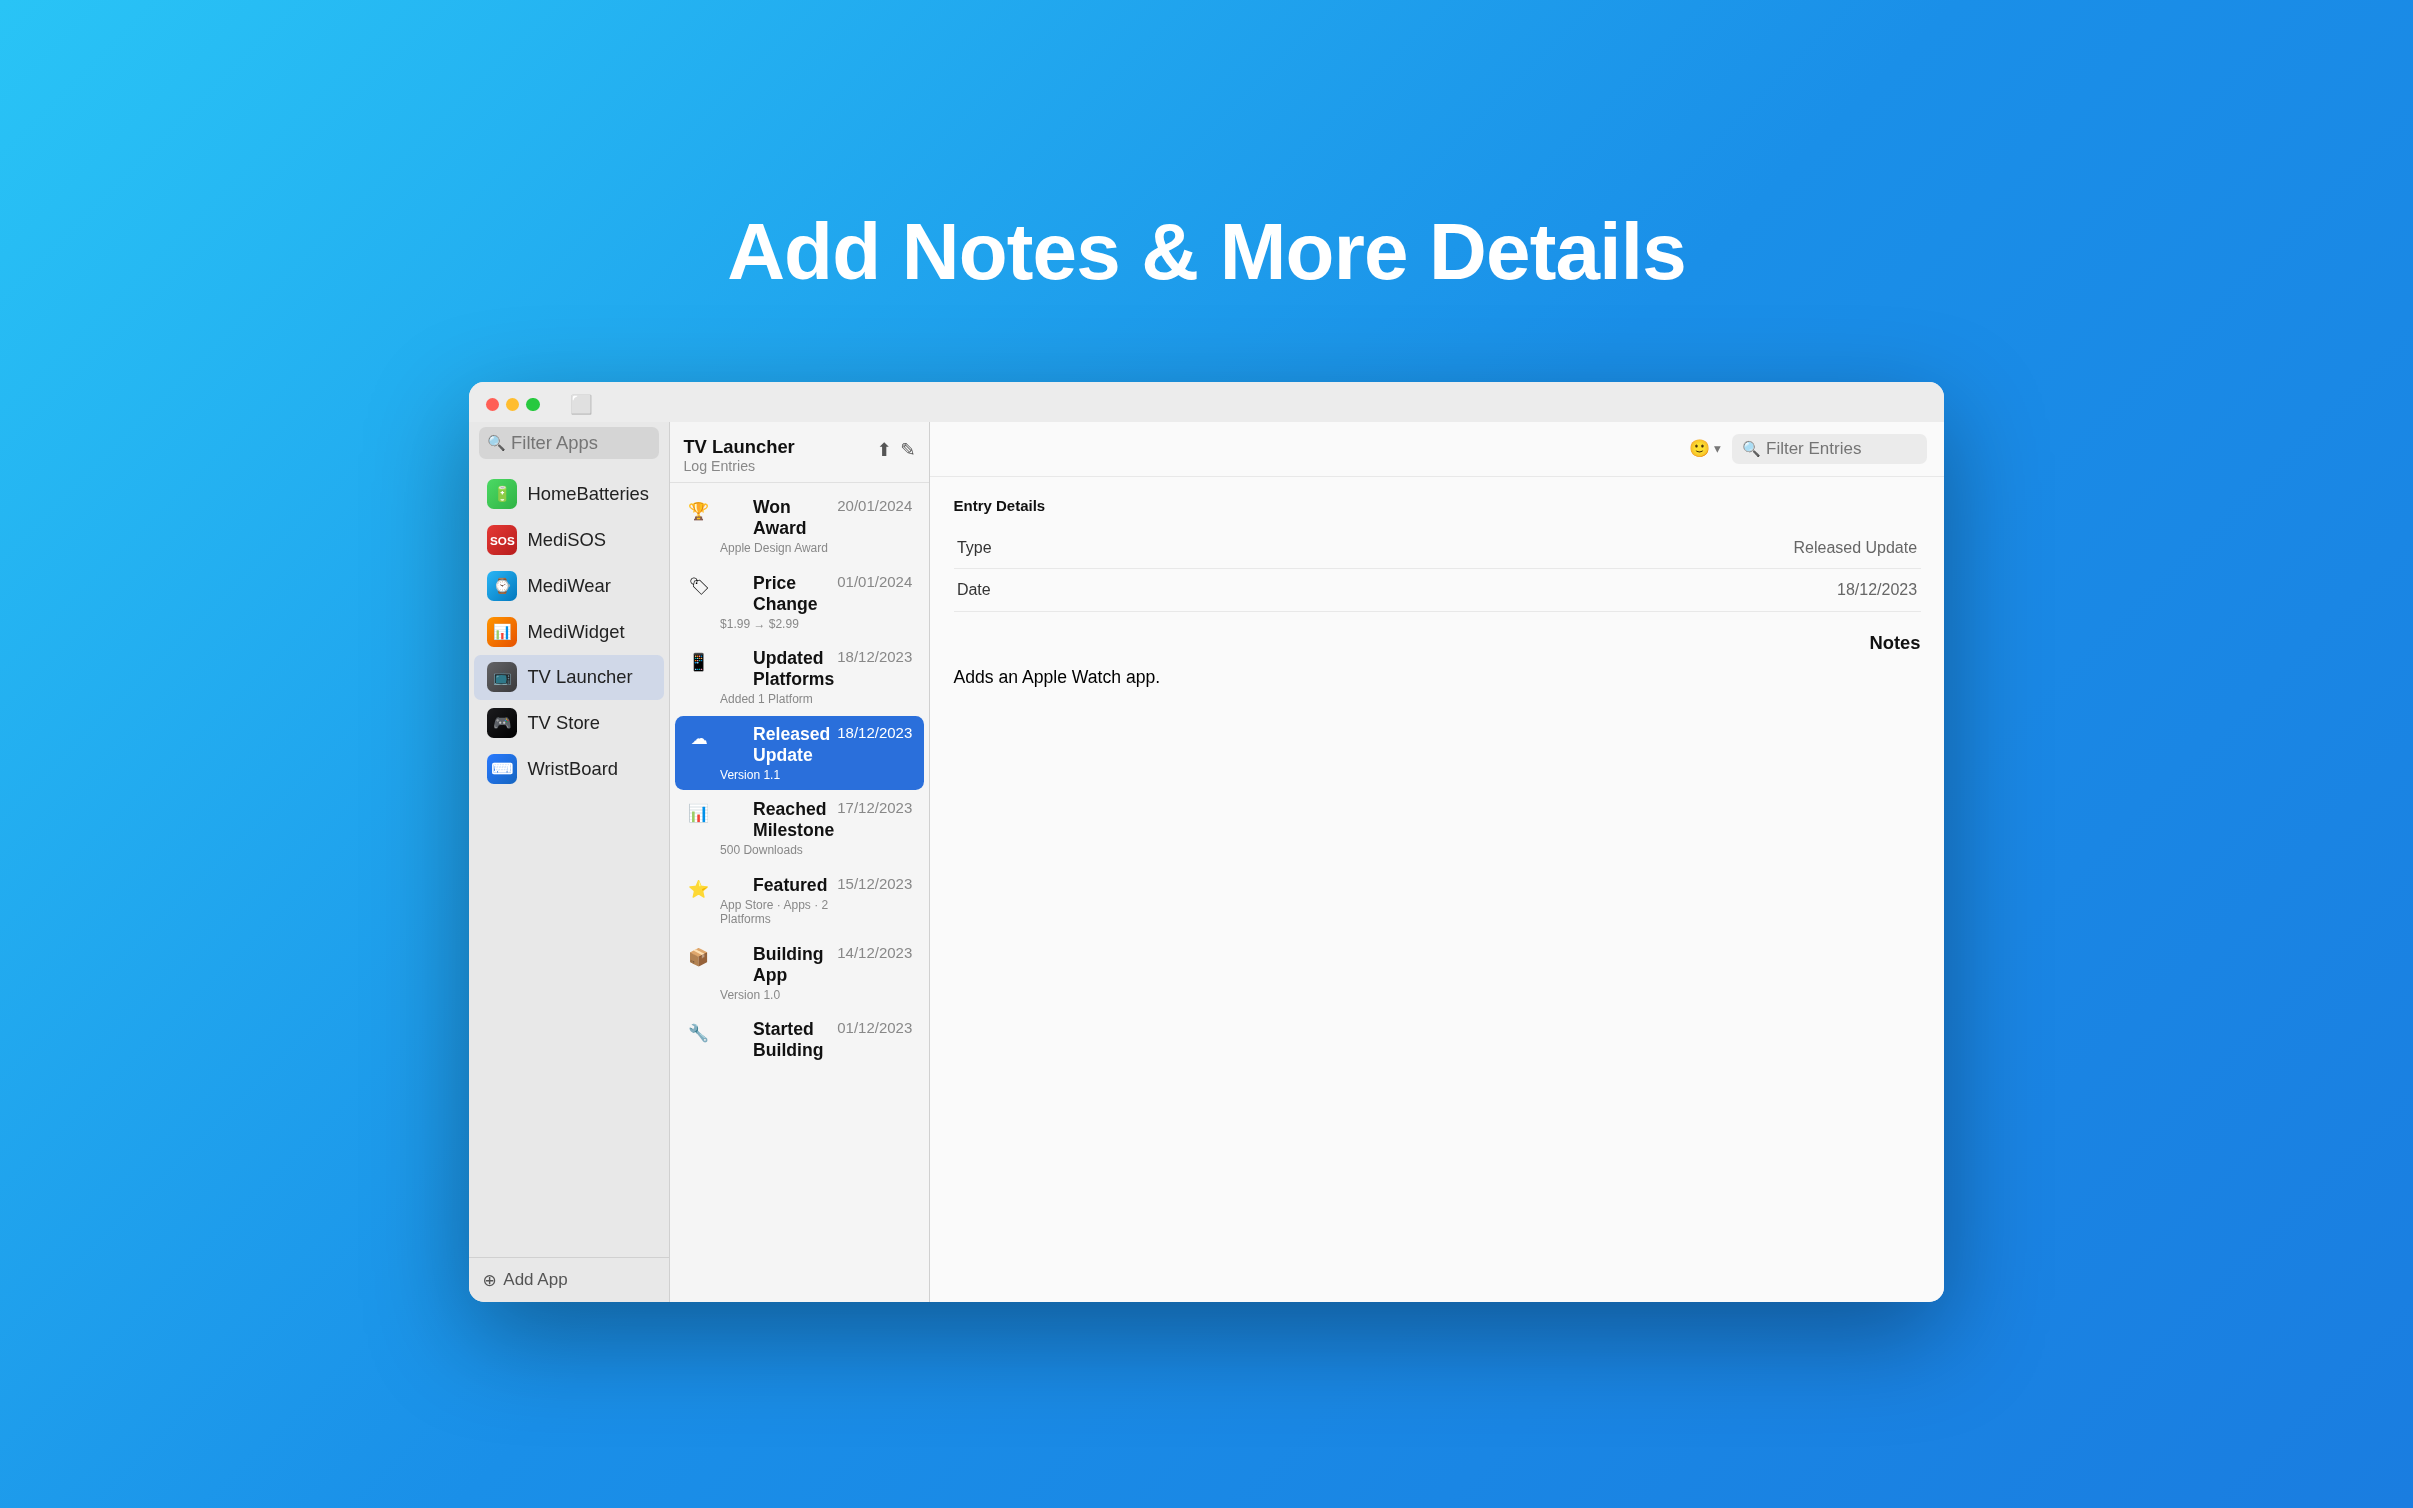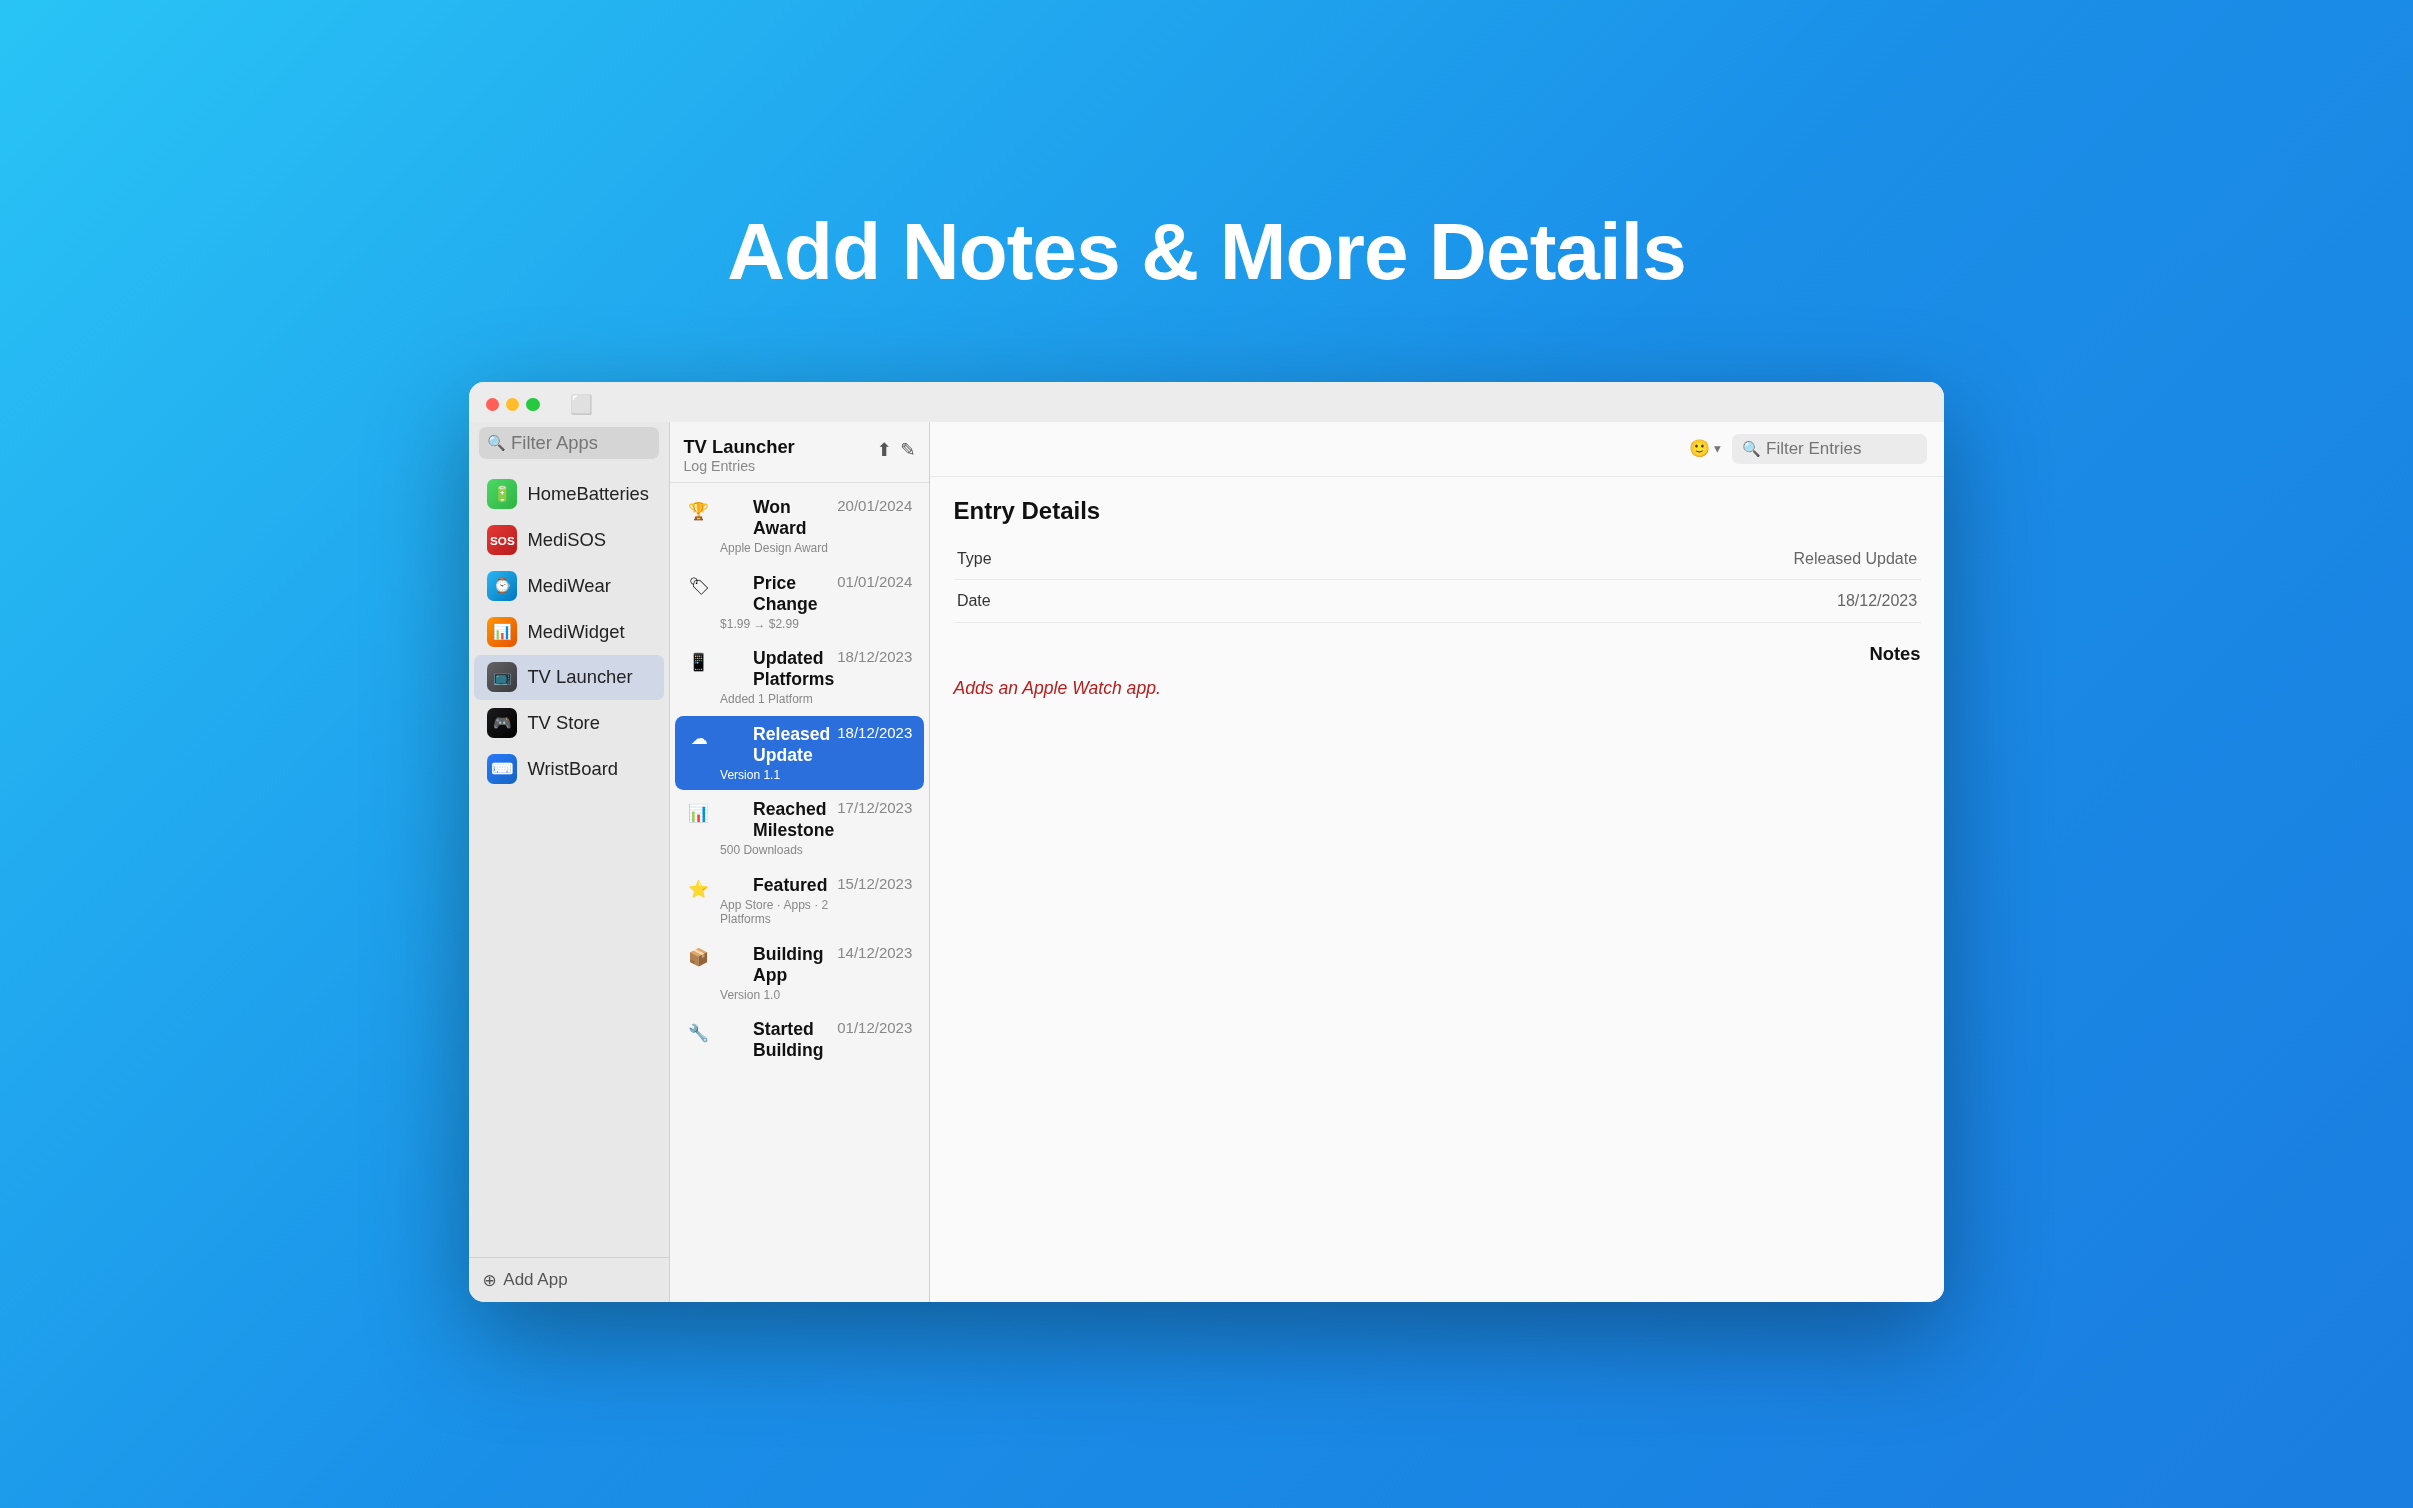--- a/index.html
+++ b/index.html
@@ -265,21 +265,21 @@
       width: 151px;
     }
 
     .detail-content {
       flex: 1;
       padding: 20px 23.5px;
       overflow-y: auto;
     }
 
     .detail-section-title {
-      font-size: 24px;
+      font-size: 15px;
       font-weight: 700;
       color: #111;
       margin-bottom: 13.4px;
     }
 
     .detail-table {
       width: 100%;
       border-collapse: collapse;
     }
 
@@ -310,23 +310,22 @@
     .notes-label {
       font-size: 18.4px;
       font-weight: 700;
       color: #111;
       margin-bottom: 10px;
       text-align: right;
     }
 
     .notes-text {
       font-size: 17.6px;
-      color: #b91c1c;
+      color: #000000;
       line-height: 1.5;
-      font-style: italic;
     }
 
     
     .mac-window {
       width: 1475px;
       background: #ececec;
       border-radius: 15px;
       box-shadow: 0 34px 101px rgba(0,0,0,0.35);
       overflow: hidden;
       display: flex;

